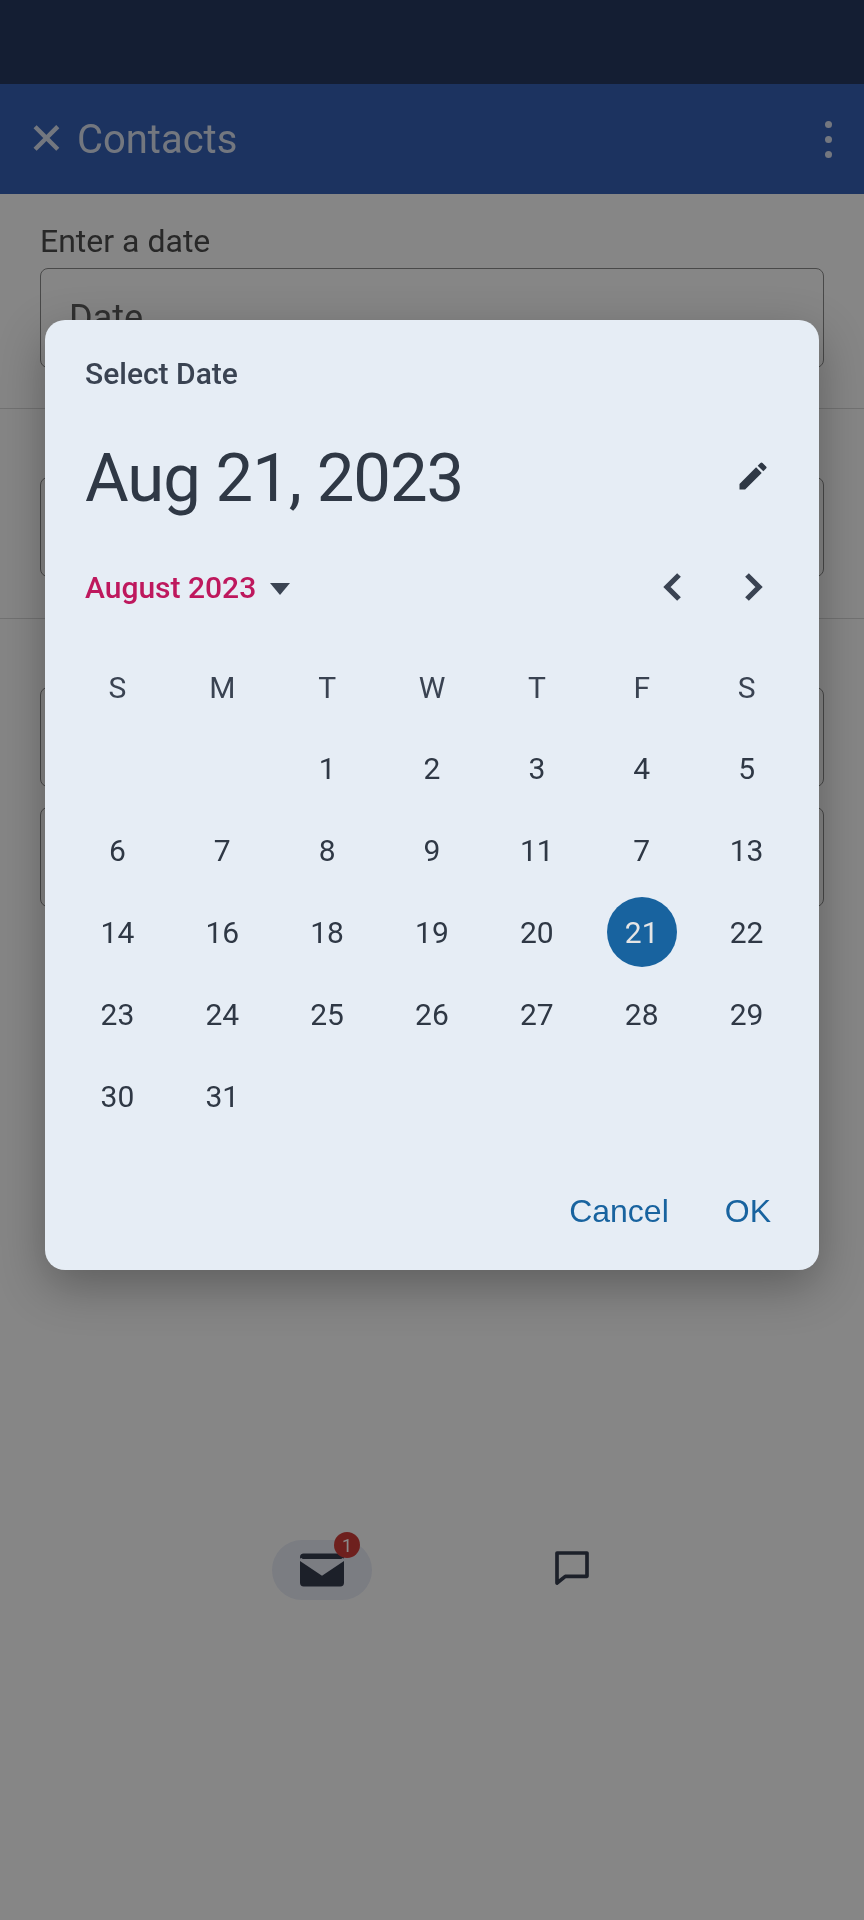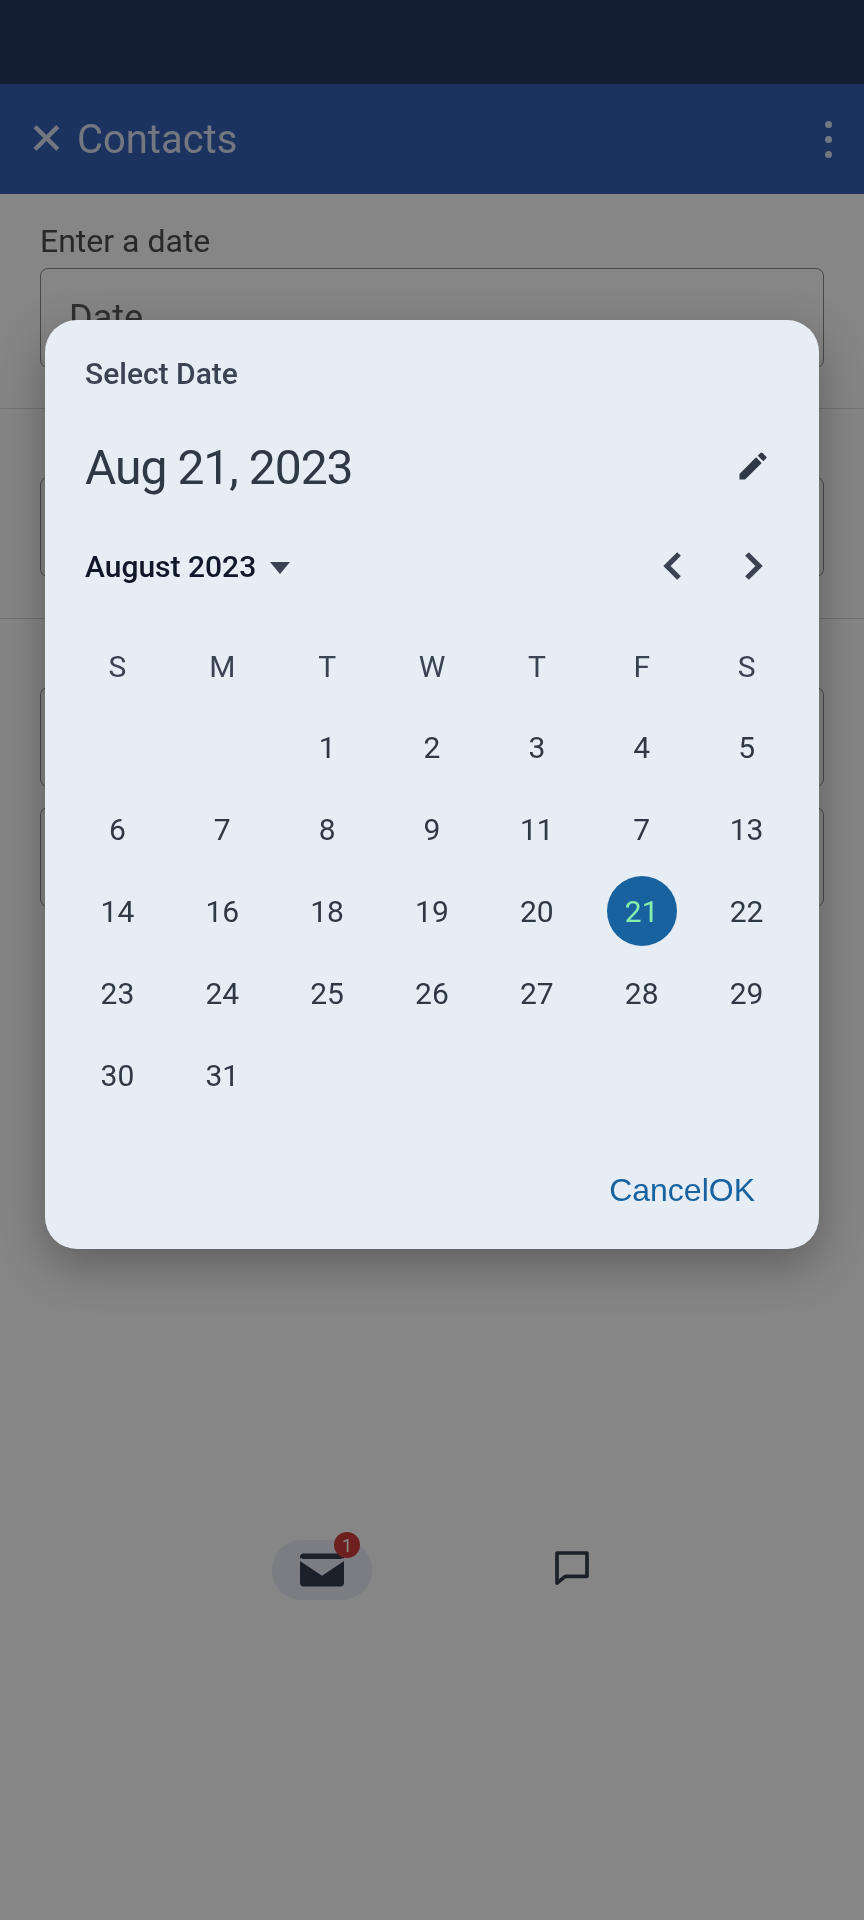--- a/index.html
+++ b/index.html
@@ -73,42 +73,42 @@
     position: absolute; inset: 0;
     background: rgba(30,30,30,0.52);
   }
 
   
   .dialog {
     position: absolute;
     left: 45px; right: 45px;
     top: 320px;
     background: #e6edf5;
-    border-radius: 32px;
+    border-radius: 20px;
     padding: 36px 0 30px;
     box-shadow: 0 16px 48px rgba(0,0,0,0.3);
   }
   .dlg-head {
     padding: 0 40px;
   }
   .dlg-supertitle { font-size: 30px; color: #3a4352; font-weight: 500; }
   .dlg-date-row {
     display: flex; align-items: center; justify-content: space-between;
     margin-top: 48px;
     padding-right: 8px;
   }
-  .dlg-date { font-size: 48px; color: #2f3845; font-weight: 400; letter-spacing: -1px; }
+  .dlg-date { font-size: 67px; color: #2f3845; font-weight: 400; letter-spacing: -1px; }
   .edit-icon svg { width: 36px; height: 36px; fill: #2f3845; }
 
   .month-row {
     display: flex; align-items: center;
     margin-top: 48px;
     padding-right: 4px;
   }
-  .month-label { font-size: 30px; color: #0f172a; font-weight: 500; display: flex; align-items: center; gap: 14px; }
+  .month-label { font-size: 30px; color: #be185d; font-weight: 500; display: flex; align-items: center; gap: 14px; }
   .month-label .caret-down { border-left: 10px solid transparent; border-right: 10px solid transparent; border-top: 12px solid #3a4352; margin-top: 4px; }
   .nav-arrows { margin-left: auto; display: flex; gap: 36px; }
   .arrow { width: 44px; height: 44px; display: flex; align-items: center; justify-content: center; }
   .arrow svg { width: 20px; height: 30px; fill: none; stroke: #3a4352; stroke-width: 3.5; }
 
   .cal {
     margin-top: 38px;
     padding: 0 20px;
   }
   .cal-grid {
@@ -123,25 +123,25 @@
   .day {
     font-size: 30px; color: #2f3845;
     height: 82px; display: flex; align-items: center; justify-content: center;
     position: relative;
   }
   .day.empty { visibility: hidden; }
   .day .circle {
     width: 70px; height: 70px; border-radius: 50%;
     display: flex; align-items: center; justify-content: center;
   }
-  .day.selected .circle { background: #18639f; color: #86efac; }
+  .day.selected .circle { background: #18639f; color: #e5e5e5; }
 
   .dlg-actions {
-    display: flex; justify-content: flex-end; 
-    padding: 56px 64px 10px 0;
+    display: flex; justify-content: flex-end; gap: 56px;
+    padding: 56px 48px 10px 0;
     align-items: center;
   }
   .dlg-btn { font-size: 32px; color: #18639f; font-weight: 500; background: none; border: none; }
 
 </style>
 </head>
 <body>
 
 <div class="status-bar"></div>
 

